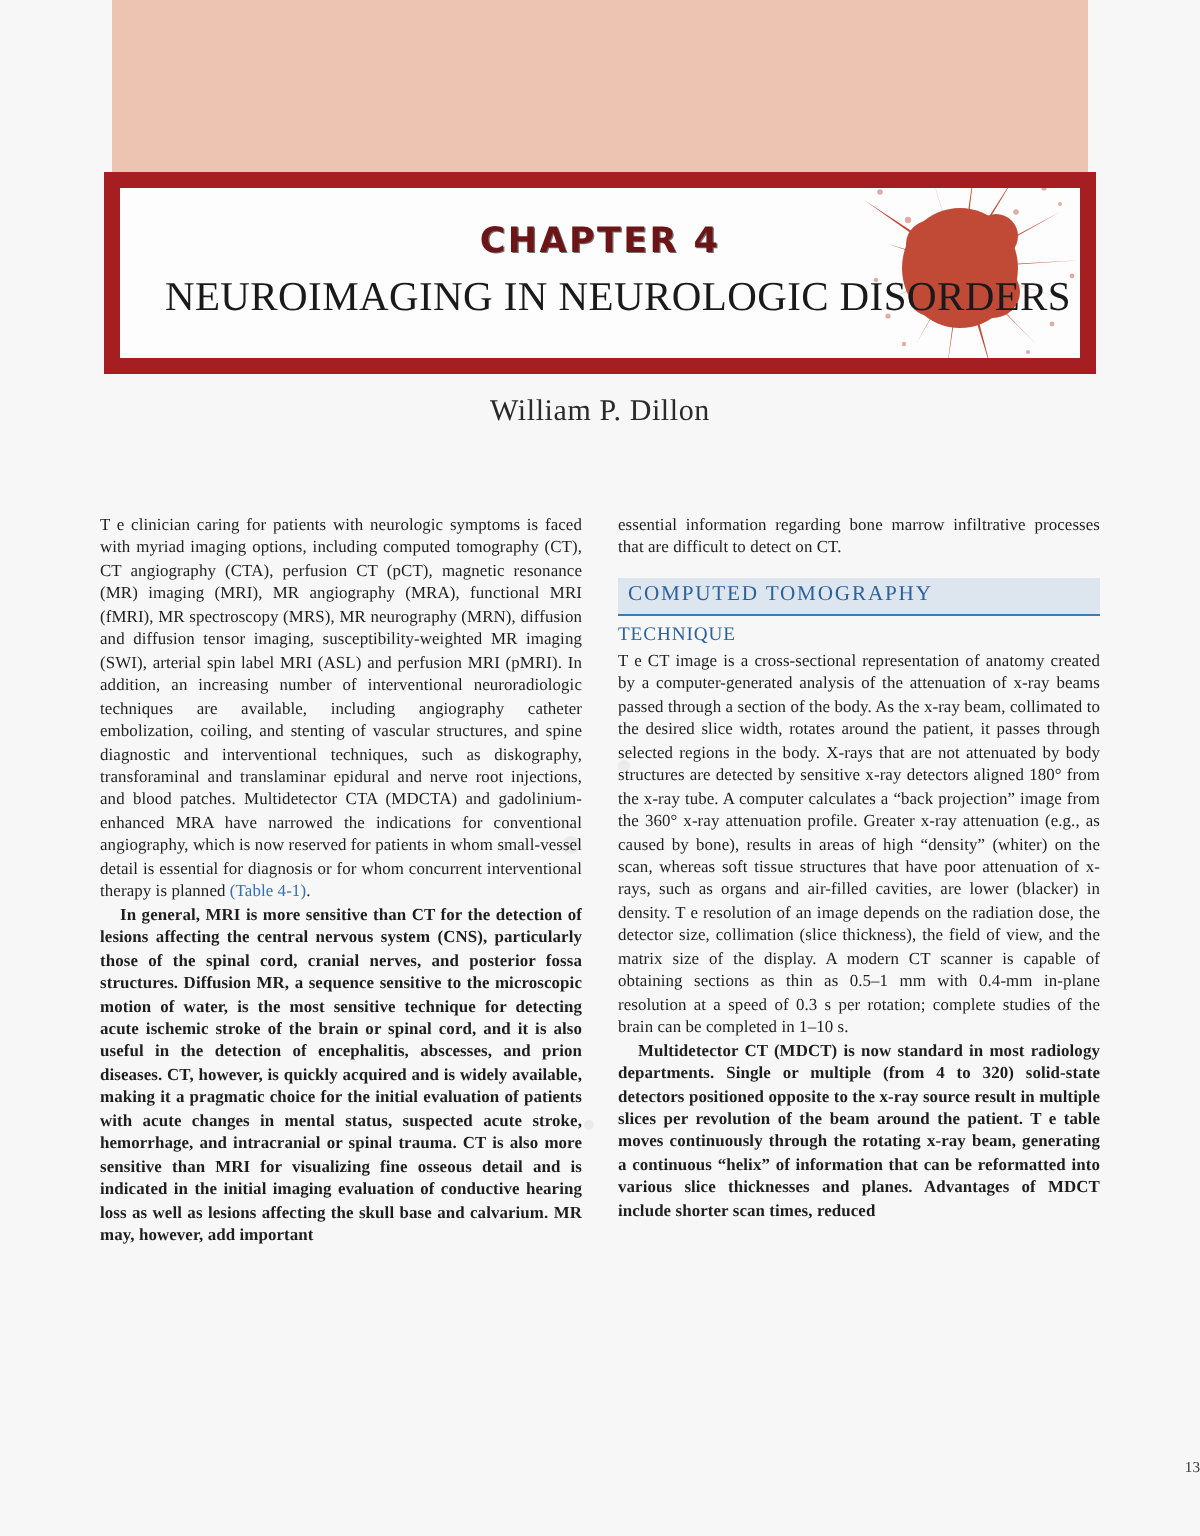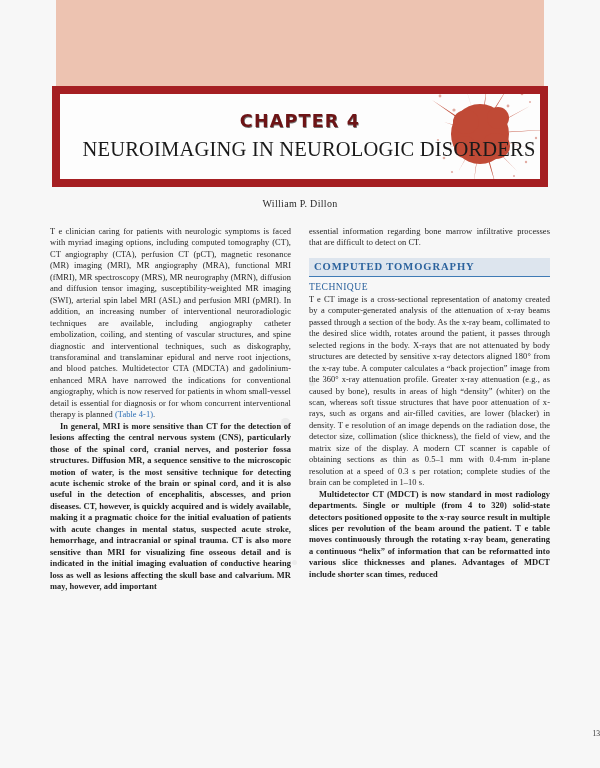--- a/index.html
+++ b/index.html
@@ -85,30 +85,30 @@
     pointer-events: none;
   }
 
   
   #author {
     position: absolute;
     left: 0;
     right: 0;
     top: 198px;
     text-align: center;
-    font-size: 10px;
+    font-size: 15px;
     color: #2a2a2a;
     letter-spacing: 0.3px;
   }
 
   
   #columns {
     position: absolute;
     left: 50px;
-    top: 226px;
+    top: 257px;
     width: 500px;
     height: 480px;
     display: flex;
     gap: 18px;
   }
   .col {
     width: 243px;
     position: relative;
   }
 
@@ -133,21 +133,20 @@
   
   .h1-band {
     margin: 9px 0 0 0;
     background: #dde5ee;
     border-bottom: 1.6px solid #3e7ab5;
     padding: 3.5px 5px 3.5px 5px;
     font-size: 10.6px;
     letter-spacing: 0.9px;
     color: #2b629d;
     font-family: "Liberation Serif", serif;
-    font-weight: bold;
   }
   .h2 {
     margin: 4px 0 2px 0;
     font-size: 9.6px;
     letter-spacing: 0.45px;
     color: #2b629d;
   }
 
   
   #folio {

